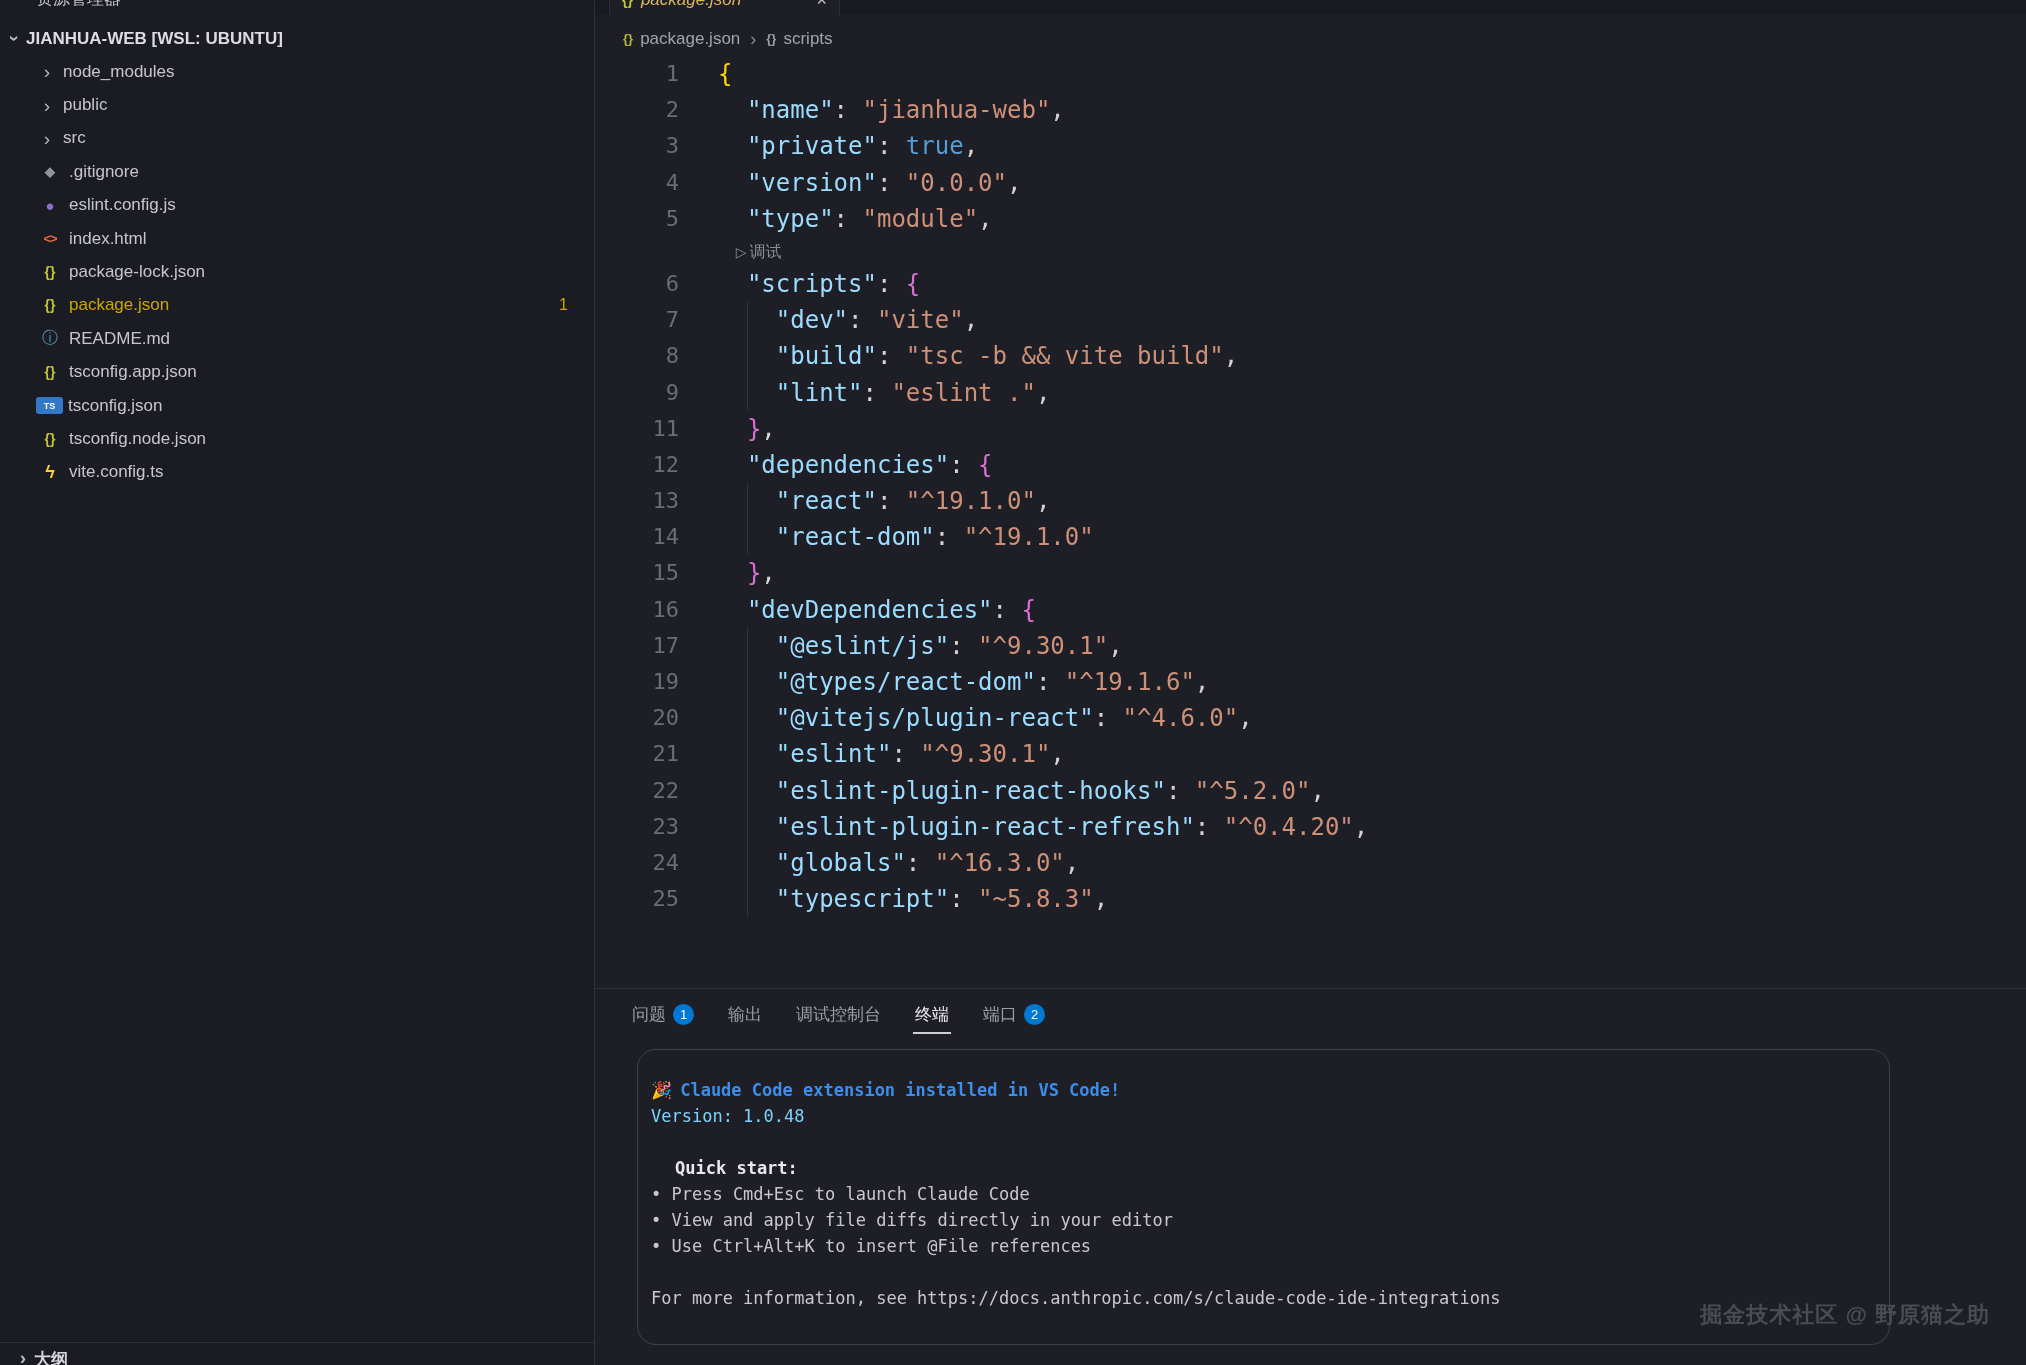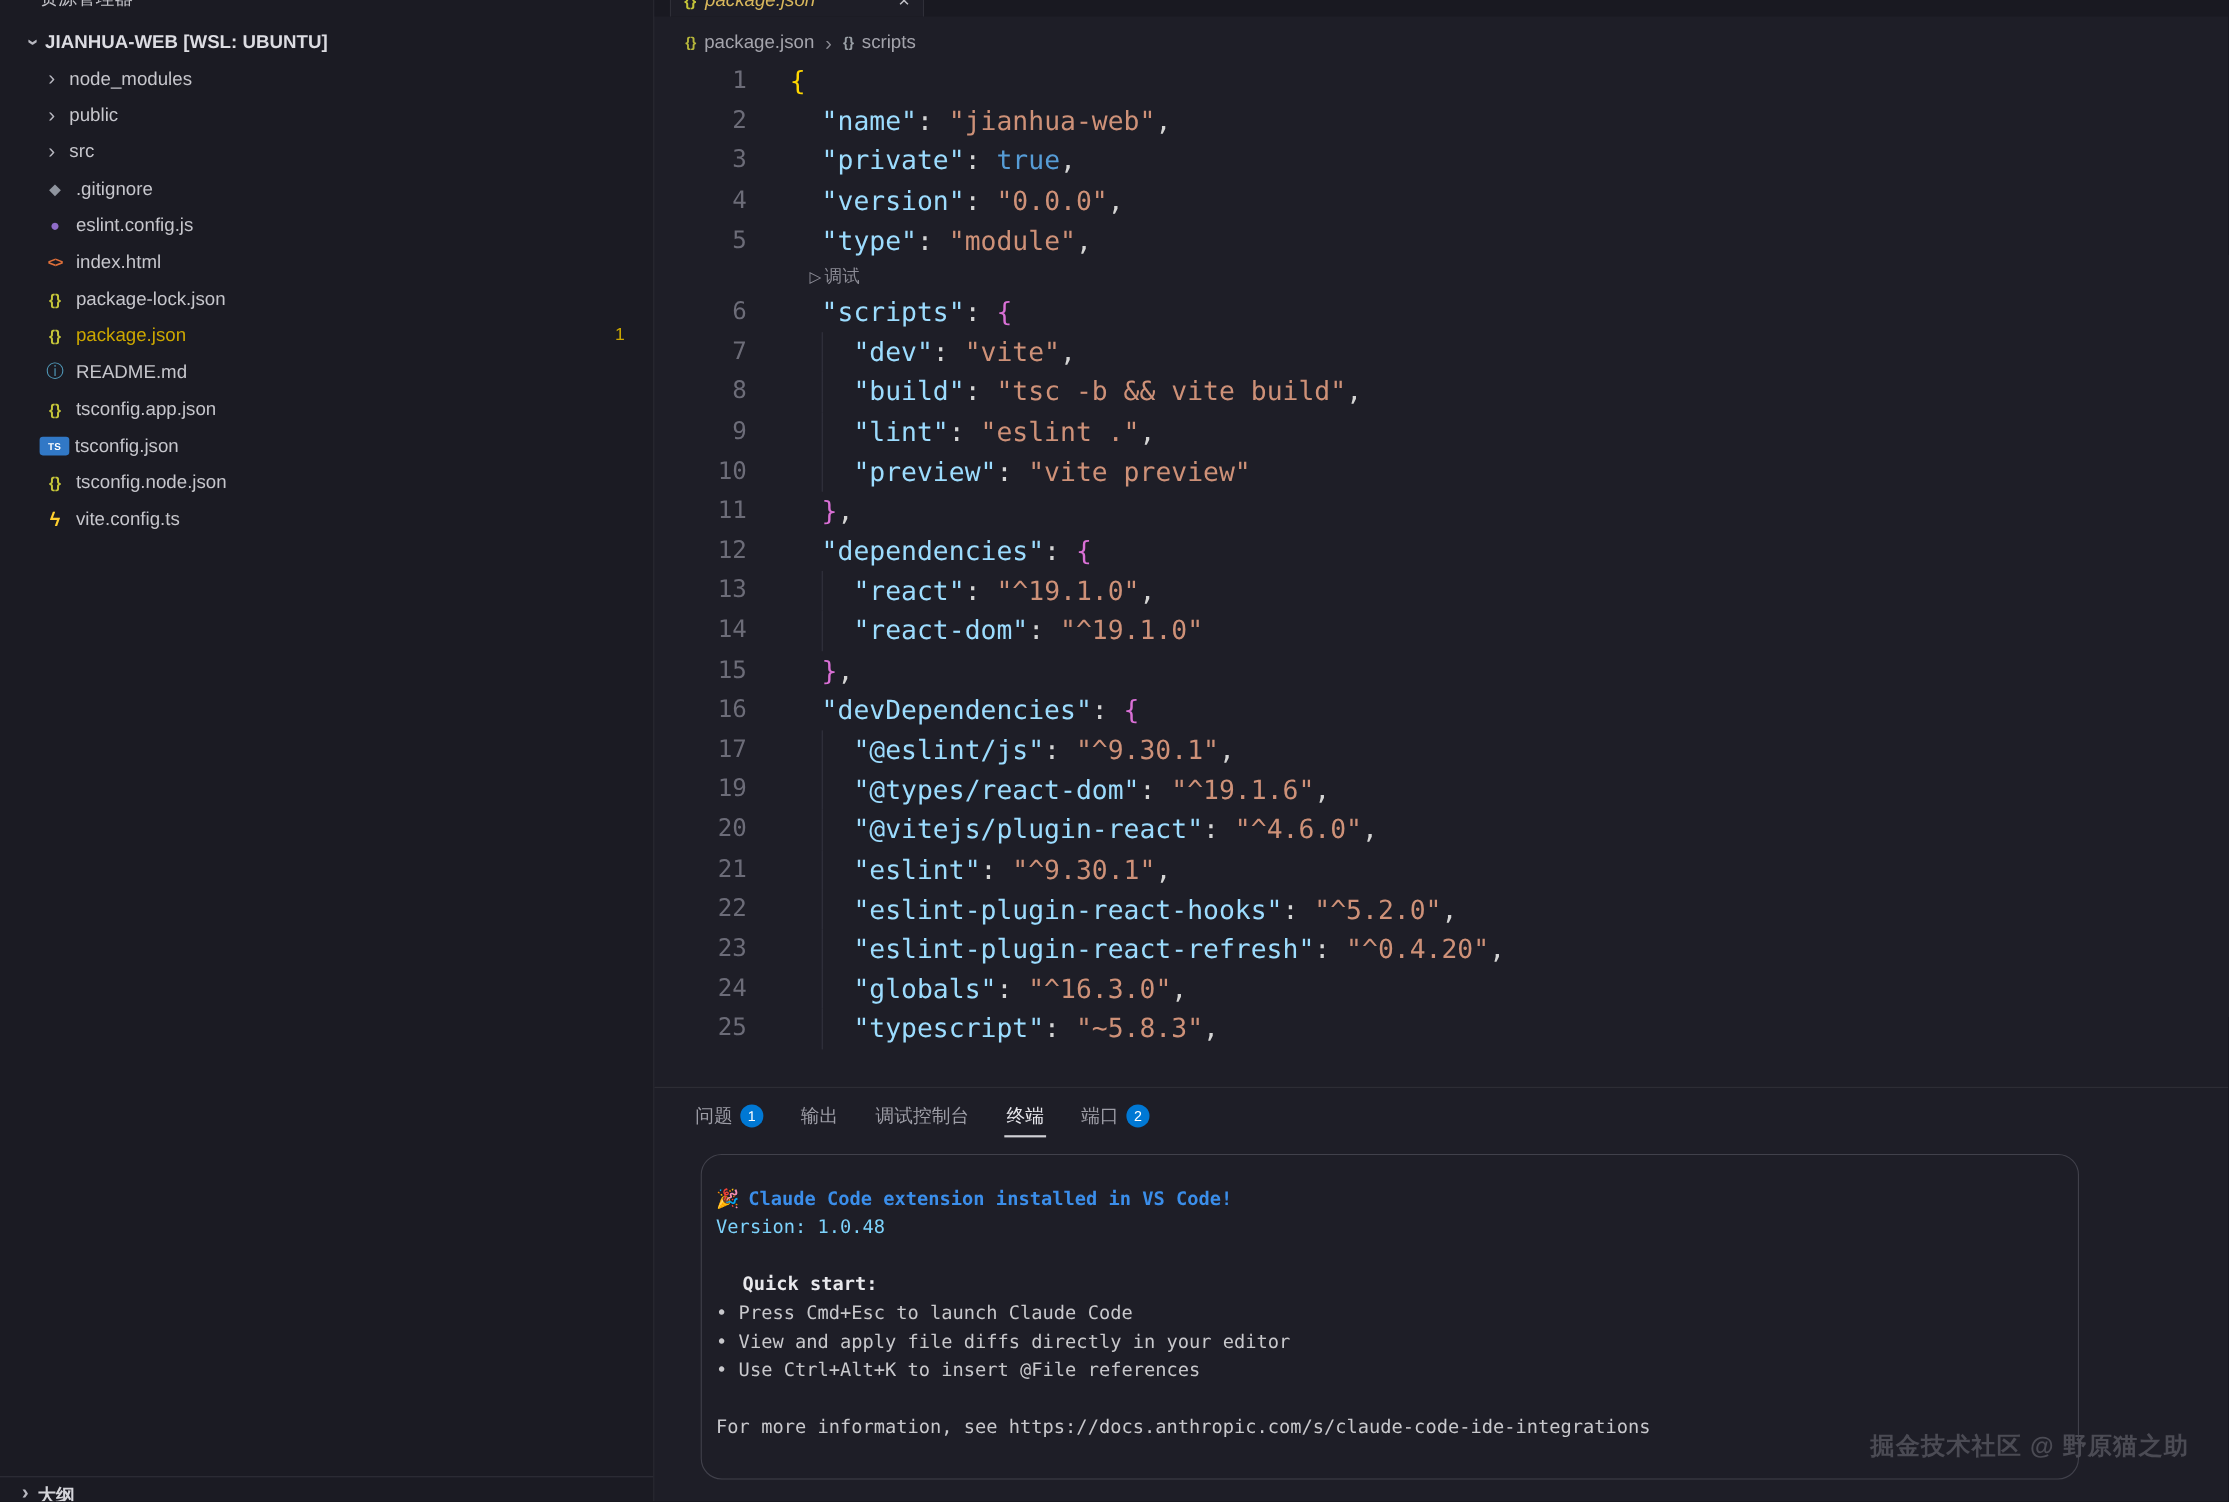--- a/index.html
+++ b/index.html
@@ -4,21 +4,21 @@
 <style>
   html,body{margin:0;padding:0;background:#17171d;}
   .app{position:relative;width:2026px;height:1365px;overflow:hidden;
        background:#1e1e27;font-family:"Liberation Sans",sans-serif;color:#c9c9cf;}
 
   
   .sidebar{position:absolute;left:0;top:0;width:594px;height:1365px;
            background:#1b1b23;border-right:1px solid #2f2f38;overflow:hidden;}
   .panel-title{position:absolute;top:-13px;left:36px;font-size:17px;color:#c2c2c8;}
   .root-row{position:absolute;top:22px;left:0;right:0;height:33px;display:flex;align-items:center;
-            padding-left:19px;font-weight:bold;font-size:17px;color:#dcdce2;cursor:pointer;}
+            padding-left:4px;font-weight:bold;font-size:17px;color:#dcdce2;cursor:pointer;}
   .chev{display:inline-block;width:22px;text-align:center;color:#b8b8c0;font-size:19px;line-height:1;}
   .chev.down{transform:rotate(90deg);}
   #file-tree{position:absolute;top:55px;left:0;right:0;}
   .row{display:flex;align-items:center;height:33.4px;padding-left:36px;font-size:17px;cursor:pointer;}
   .fic{display:inline-flex;width:28px;justify-content:center;align-items:center;font-weight:bold;}
   .flabel{margin-left:5px;color:#c6c6cc;white-space:nowrap;}
   .flabel.warn{color:#cca700;}
   .fbadge{margin-left:auto;margin-right:26px;color:#cca700;font-size:16px;}
   .ic-json{color:#c5c539;font-size:14px;}
   .ic-git{color:#8f949e;font-size:13px;}
@@ -179,21 +179,20 @@
         <div class="cl"><span class="ln">1</span><span class="ct"><span class="tk-b1">{</span></span></div>
         <div class="cl"><span class="ln">2</span><span class="ct"><span class="tk-w">  </span><span class="tk-k">"name"</span><span class="tk-p">: </span><span class="tk-s">"jianhua-web"</span><span class="tk-p">,</span></span></div>
         <div class="cl"><span class="ln">3</span><span class="ct"><span class="tk-w">  </span><span class="tk-k">"private"</span><span class="tk-p">: </span><span class="tk-kw">true</span><span class="tk-p">,</span></span></div>
         <div class="cl"><span class="ln">4</span><span class="ct"><span class="tk-w">  </span><span class="tk-k">"version"</span><span class="tk-p">: </span><span class="tk-s">"0.0.0"</span><span class="tk-p">,</span></span></div>
         <div class="cl"><span class="ln">5</span><span class="ct"><span class="tk-w">  </span><span class="tk-k">"type"</span><span class="tk-p">: </span><span class="tk-s">"module"</span><span class="tk-p">,</span></span></div>
         <div class="codelens"><span class="play">▷</span><span>调试</span></div>
         <div class="cl"><span class="ln">6</span><span class="ct"><span class="tk-w">  </span><span class="tk-k">"scripts"</span><span class="tk-p">: </span><span class="tk-b2">{</span></span></div>
         <div class="cl"><i class="guide"></i><span class="ln">7</span><span class="ct"><span class="tk-w">    </span><span class="tk-k">"dev"</span><span class="tk-p">: </span><span class="tk-s">"vite"</span><span class="tk-p">,</span></span></div>
         <div class="cl"><i class="guide"></i><span class="ln">8</span><span class="ct"><span class="tk-w">    </span><span class="tk-k">"build"</span><span class="tk-p">: </span><span class="tk-s">"tsc -b &amp;&amp; vite build"</span><span class="tk-p">,</span></span></div>
         <div class="cl"><i class="guide"></i><span class="ln">9</span><span class="ct"><span class="tk-w">    </span><span class="tk-k">"lint"</span><span class="tk-p">: </span><span class="tk-s">"eslint ."</span><span class="tk-p">,</span></span></div>
-        <div class="cl"><i class="guide"></i><span class="ln">10</span><span class="ct"><span class="tk-w">    </span><span class="tk-k">"preview"</span><span class="tk-p">: </span><span class="tk-s">"vite preview"</span></span></div>
         <div class="cl"><span class="ln">11</span><span class="ct"><span class="tk-w">  </span><span class="tk-b2">}</span><span class="tk-p">,</span></span></div>
         <div class="cl"><span class="ln">12</span><span class="ct"><span class="tk-w">  </span><span class="tk-k">"dependencies"</span><span class="tk-p">: </span><span class="tk-b2">{</span></span></div>
         <div class="cl"><i class="guide"></i><span class="ln">13</span><span class="ct"><span class="tk-w">    </span><span class="tk-k">"react"</span><span class="tk-p">: </span><span class="tk-s">"^19.1.0"</span><span class="tk-p">,</span></span></div>
         <div class="cl"><i class="guide"></i><span class="ln">14</span><span class="ct"><span class="tk-w">    </span><span class="tk-k">"react-dom"</span><span class="tk-p">: </span><span class="tk-s">"^19.1.0"</span></span></div>
         <div class="cl"><span class="ln">15</span><span class="ct"><span class="tk-w">  </span><span class="tk-b2">}</span><span class="tk-p">,</span></span></div>
         <div class="cl"><span class="ln">16</span><span class="ct"><span class="tk-w">  </span><span class="tk-k">"devDependencies"</span><span class="tk-p">: </span><span class="tk-b2">{</span></span></div>
         <div class="cl"><i class="guide"></i><span class="ln">17</span><span class="ct"><span class="tk-w">    </span><span class="tk-k">"@eslint/js"</span><span class="tk-p">: </span><span class="tk-s">"^9.30.1"</span><span class="tk-p">,</span></span></div>
         <div class="cl"><i class="guide"></i><span class="ln">19</span><span class="ct"><span class="tk-w">    </span><span class="tk-k">"@types/react-dom"</span><span class="tk-p">: </span><span class="tk-s">"^19.1.6"</span><span class="tk-p">,</span></span></div>
         <div class="cl"><i class="guide"></i><span class="ln">20</span><span class="ct"><span class="tk-w">    </span><span class="tk-k">"@vitejs/plugin-react"</span><span class="tk-p">: </span><span class="tk-s">"^4.6.0"</span><span class="tk-p">,</span></span></div>
         <div class="cl"><i class="guide"></i><span class="ln">21</span><span class="ct"><span class="tk-w">    </span><span class="tk-k">"eslint"</span><span class="tk-p">: </span><span class="tk-s">"^9.30.1"</span><span class="tk-p">,</span></span></div>

